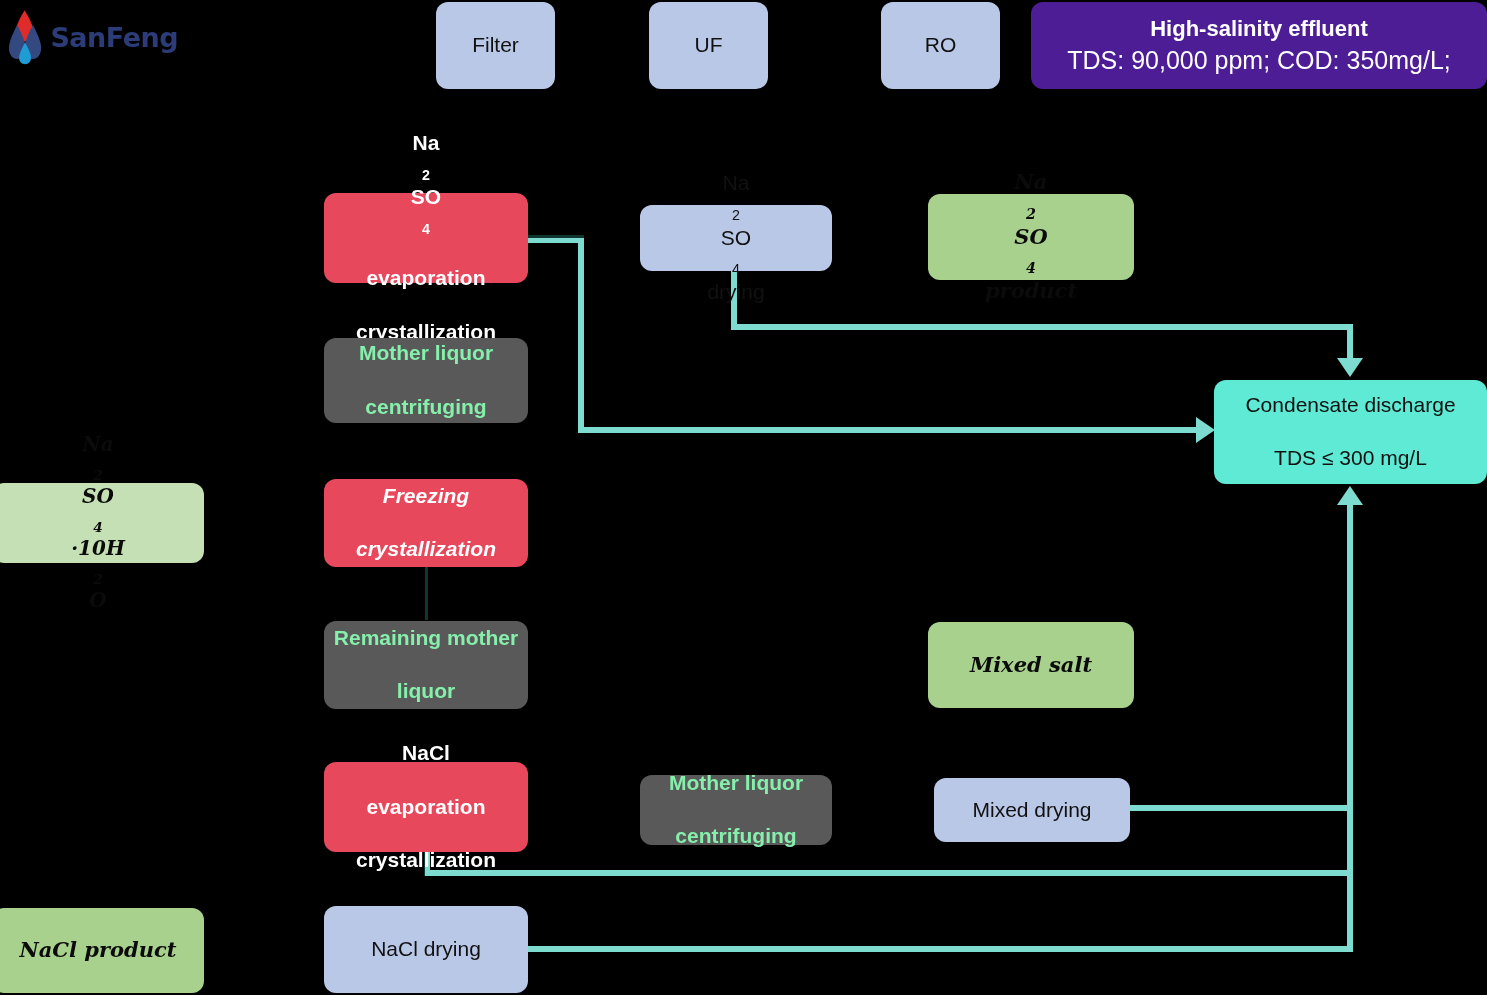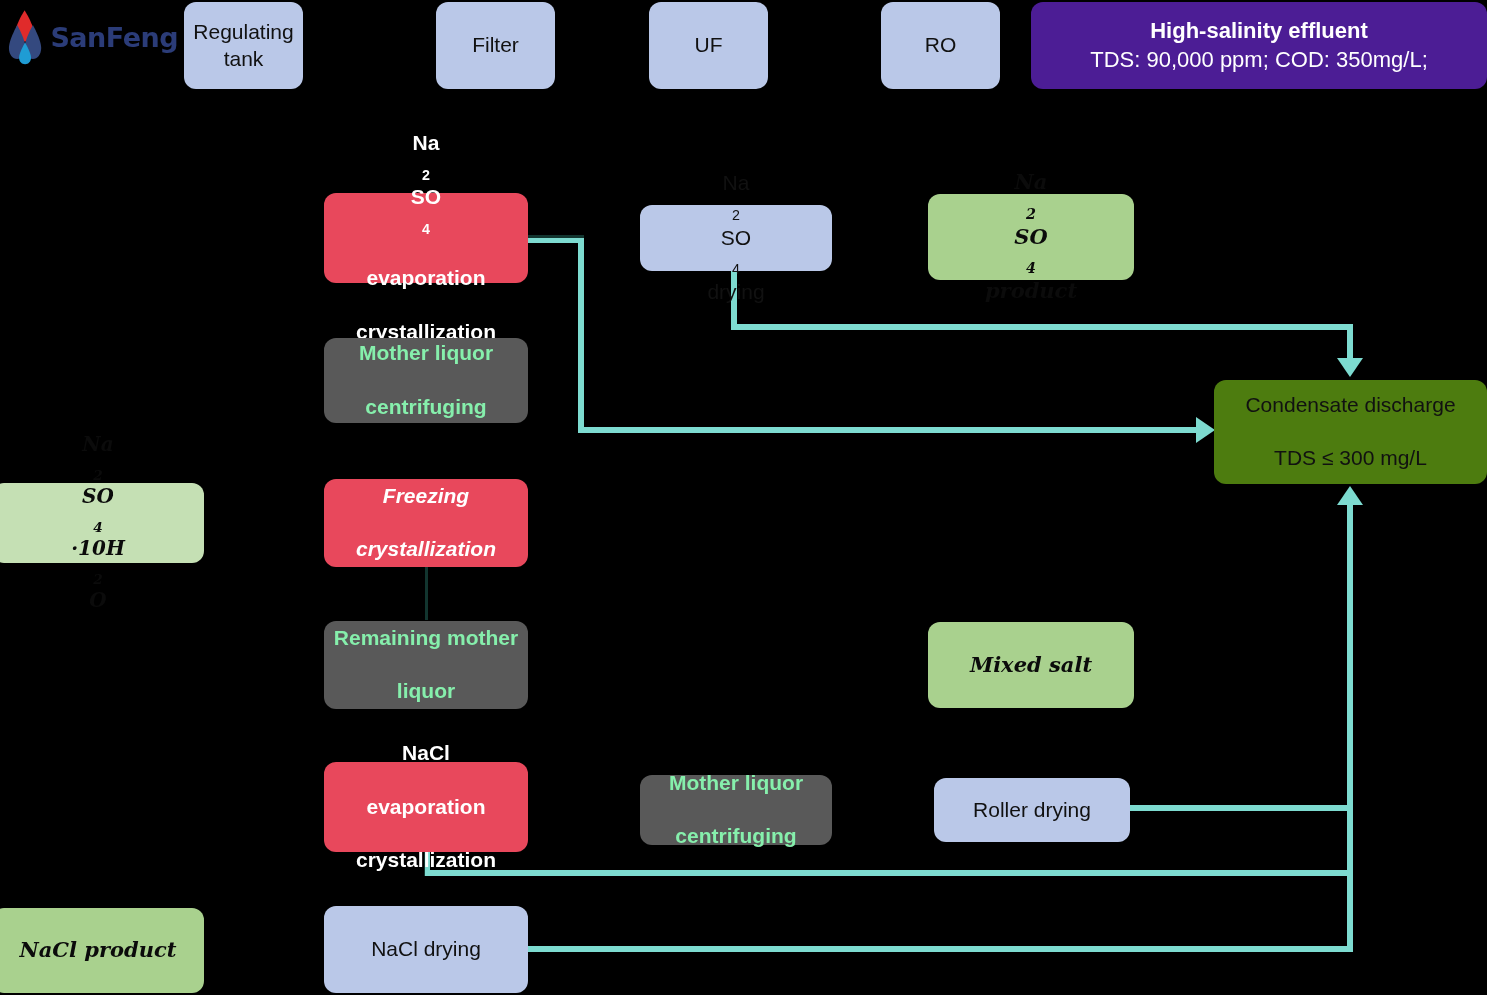--- a/index.html
+++ b/index.html
@@ -58,35 +58,35 @@
     font-family: "DejaVu Serif", "Liberation Serif", serif;
     font-weight: bold;
     font-style: italic;
     font-size: 21px;
   }
   .n-green-light {
     background: #c5e0b4;
   }
   
   .n-teal {
-    background: #4d7c0f;
+    background: #5eead4;
     color: #111111;
     font-size: 21px;
     font-weight: 400;
   }
   
   .n-header {
     background: #4c1d95;
     color: #ffffff;
     flex-direction: column;
     font-size: 21px;
     line-height: 1.3;
   }
   .hdr-title { font-weight: bold; font-size: 22px; }
-  .hdr-sub { font-weight: 400; font-size: 22px; }
+  .hdr-sub { font-weight: 400; font-size: 25px; }
 
   sub { font-size: 0.68em; vertical-align: -0.22em; }
 
   
   #logo-wrap {
     position: absolute;
     left: 8px;
     top: 6px;
     width: 170px;
     height: 62px;
@@ -167,23 +167,20 @@
   <div class="conn" style="left:425px; top:848px; width:5px; height:28px;"></div>
   <div class="conn" style="left:425px; top:870px; width:928px; height:6px;"></div>
 
   <div class="conn" style="left:528px; top:946px; width:825px; height:6px;"></div>
 
   <div class="conn" style="left:1347px; top:505px; width:6px; height:447px;"></div>
   <div class="arrow arrow-up" style="left:1337px; top:486px;"></div>
 
   <div class="conn-dark" style="left:425px; top:565px; width:3px; height:55px;"></div>
 
-  <div class="node n-blue" style="left:184px; top:2px; width:119px; height:87px;">
-    <span>Regulating tank</span>
-  </div>
 
   <div class="node n-blue" style="left:436px; top:2px; width:119px; height:87px;">
     <span>Filter</span>
   </div>
 
   <div class="node n-blue" style="left:649px; top:2px; width:119px; height:87px;">
     <span>UF</span>
   </div>
 
   <div class="node n-blue" style="left:881px; top:2px; width:119px; height:87px;">
@@ -256,21 +253,21 @@
   </div>
 
   <div class="node n-grey" style="left:640px; top:775px; width:192px; height:70px;">
     <span>
       <span>Mother liquor</span><br>
       <span>centrifuging</span>
     </span>
   </div>
 
   <div class="node n-blue" style="left:934px; top:778px; width:196px; height:64px;">
-    <span>Roller drying</span>
+    <span>Mixed drying</span>
   </div>
 
   <div class="node n-green" style="left:-8px; top:908px; width:212px; height:85px;">
     <span>NaCl product</span>
   </div>
 
   <div class="node n-blue" style="left:324px; top:906px; width:204px; height:87px;">
     <span>NaCl drying</span>
   </div>
 

